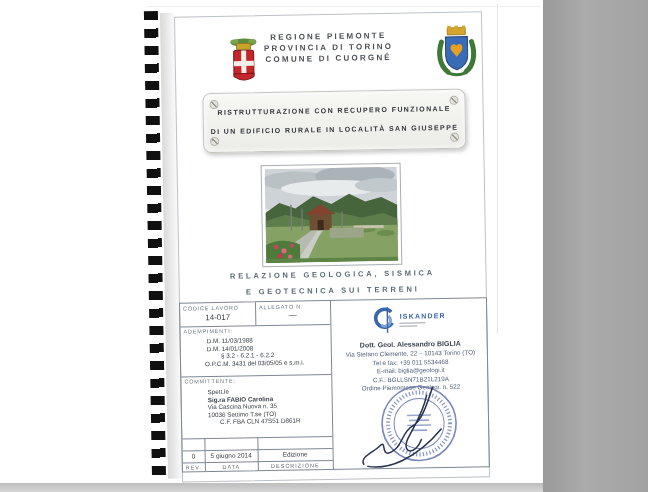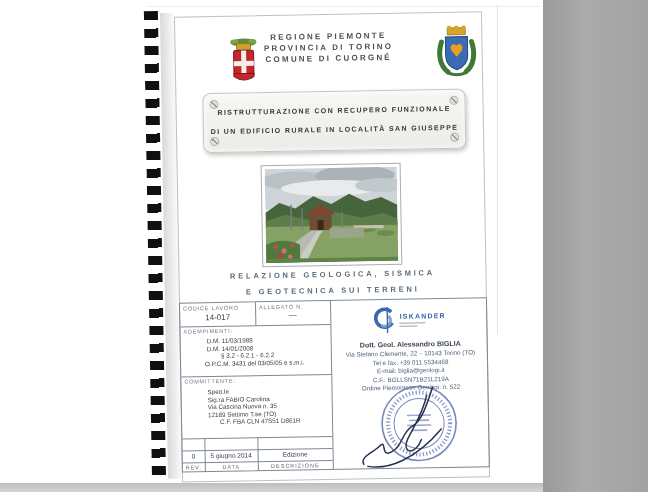--- a/index.html
+++ b/index.html
@@ -174,23 +174,23 @@
       <div class="val" style="left:75px;top:9px;width:75px;text-align:center">—</div>
 
       <div class="lbl" style="left:3px;top:25px">ADEMPIMENTI:</div>
       <div class="small abs" style="left:26px;top:34px">D.M. 11/03/1988</div>
       <div class="small abs" style="left:26px;top:41.5px">D.M. 14/01/2008</div>
       <div class="small abs" style="left:40px;top:49px">§ 3.2 - 6.2.1 - 6.2.2</div>
       <div class="small abs" style="left:24px;top:56.5px">O.P.C.M. 3431 del 03/05/05 e s.m.i.</div>
 
       <div class="lbl" style="left:3px;top:75px">COMMITTENTE:</div>
       <div class="small abs" style="left:26px;top:85px">Spett.le</div>
-      <div class="small abs" style="left:26px;top:92.5px;font-weight:normal">Sig.ra FABIO Carolina</div>
+      <div class="small abs" style="left:26px;top:92.5px;font-weight:bold">Sig.ra FABIO Carolina</div>
       <div class="small abs" style="left:26px;top:100px">Via Cascina Nuova n. 35</div>
-      <div class="small abs" style="left:26px;top:107.5px">12189 Settimo T.se (TO)</div>
+      <div class="small abs" style="left:26px;top:107.5px">10036 Settimo T.se (TO)</div>
       <div class="small abs" style="left:38px;top:115px">C.F. FBA CLN 47S51 D861R</div>
 
       <div class="mini-val" style="left:0;top:149px;width:22px;text-align:center">0</div>
       <div class="mini-val" style="left:22px;top:149px;width:53px;text-align:center">5 giugno 2014</div>
       <div class="mini-val" style="left:75px;top:149px;width:75px;text-align:center">Edizione</div>
       <div class="mini-hdr" style="left:0;top:161px;width:22px;text-align:center">REV.</div>
       <div class="mini-hdr" style="left:22px;top:161px;width:53px;text-align:center">DATA</div>
       <div class="mini-hdr" style="left:75px;top:161px;width:75px;text-align:center">DESCRIZIONE</div>
 
       <div class="abs" style="left:151px;top:0;width:157px;height:168px">

